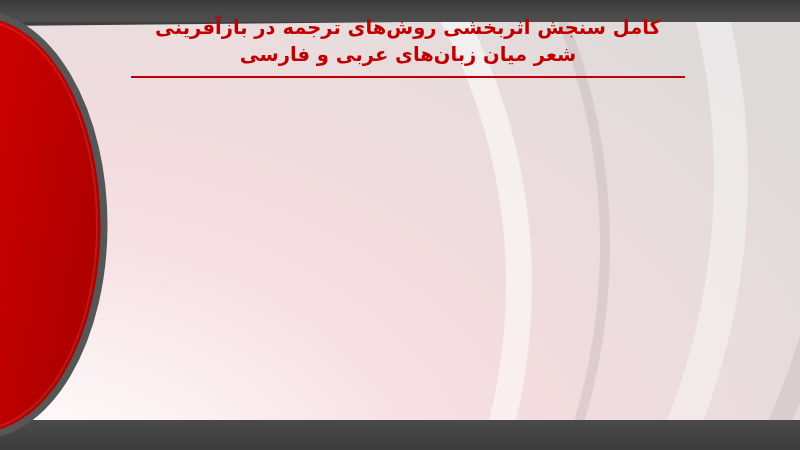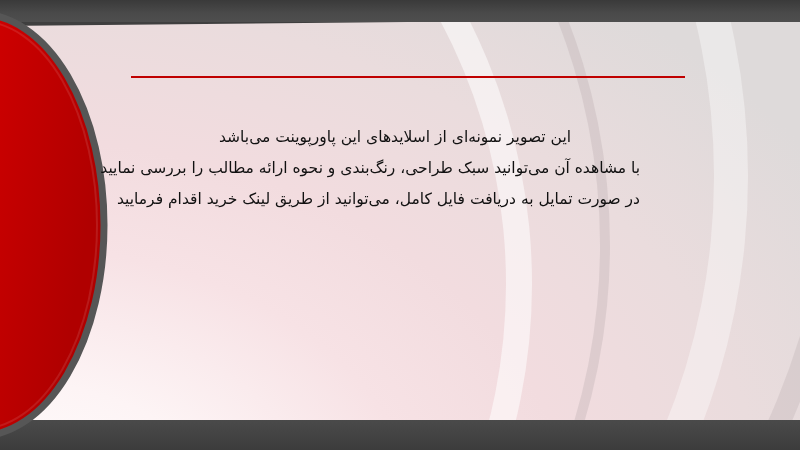--- a/index.html
+++ b/index.html
@@ -151,21 +151,20 @@
           <stop offset="0%" stop-color="#d40000"></stop>
           <stop offset="55%" stop-color="#cc0000"></stop>
           <stop offset="100%" stop-color="#b00000"></stop>
         </linearGradient>
       </defs>
       <ellipse cx="105" cy="213" rx="125" ry="211" fill="url(#lensGrad)" stroke="#565656" stroke-width="7"></ellipse>
       <ellipse cx="105" cy="213" rx="118" ry="204" fill="none" stroke="rgba(255,255,255,0.10)" stroke-width="2"></ellipse>
     </svg>
   </div>
 
+  <div class="title-block">
+    <div class="title-line">کامل سنجش اثربخشی روش‌های ترجمه در بازآفرینی</div>
+    <div class="title-line">شعر میان زبان‌های عربی و فارسی</div>
+  </div>
   <div class="title-rule"></div>
 
-  <div class="body-block">
-    <div class="body-line">این تصویر نمونه‌ای از اسلایدهای این پاورپوینت می‌باشد</div>
-    <div class="body-line">با مشاهده آن می‌توانید سبک طراحی، رنگ‌بندی و نحوه ارائه مطالب را بررسی نمایید</div>
-    <div class="body-line">در صورت تمایل به دریافت فایل کامل، می‌توانید از طریق لینک خرید اقدام فرمایید</div>
-  </div>
 
 </div>
 
 </body></html>

